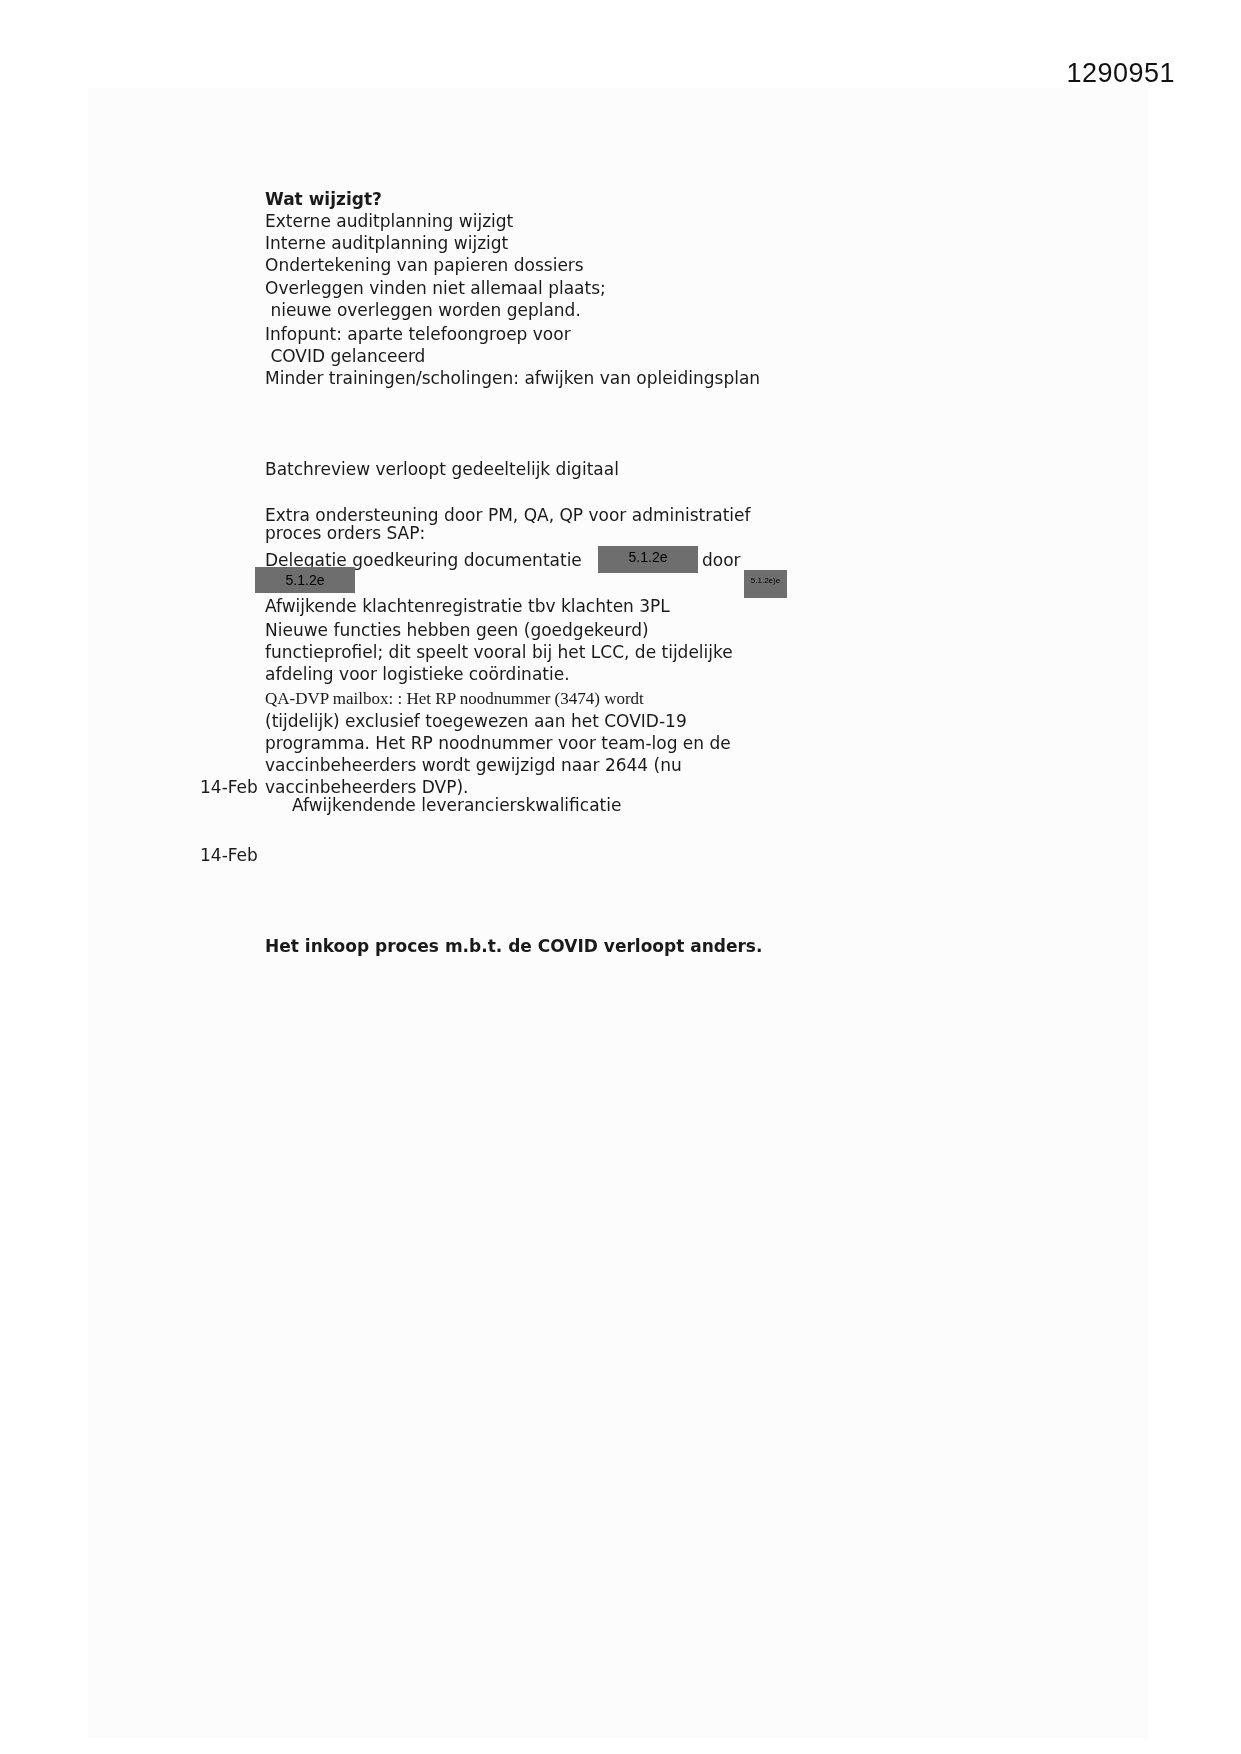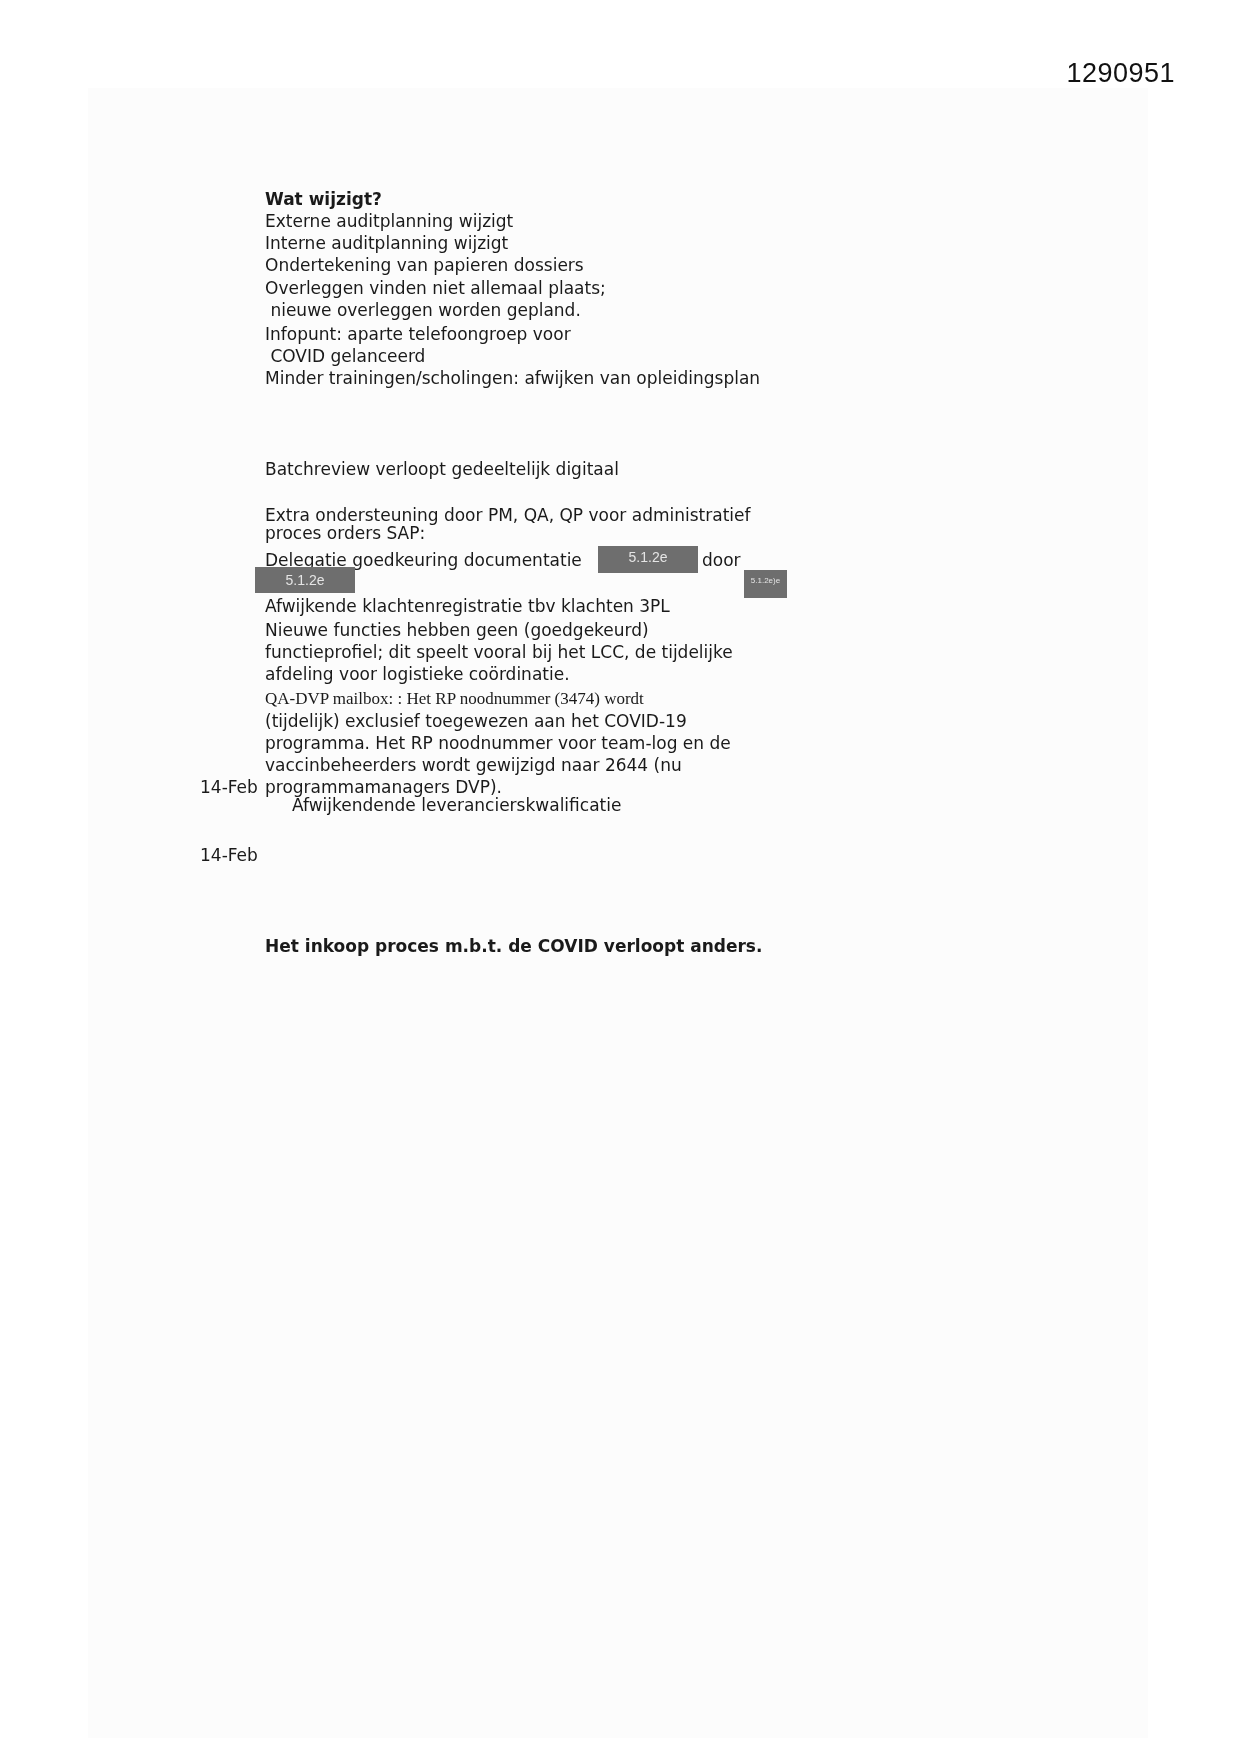--- a/index.html
+++ b/index.html
@@ -21,21 +21,21 @@
   .line {
     position: absolute; left: 265px; font-size: 17px; line-height: 22px;
     white-space: nowrap; color: #1a1a1a;
   }
   .bold { font-weight: bold; }
   .clip { width: 520px; overflow: hidden; }
   .date {
     position: absolute; left: 200px; font-size: 17px; line-height: 22px; white-space: nowrap;
   }
   .redact {
-    position: absolute; background: #6e6e6e; color: #e5e5e5;
+    position: absolute; background: #6e6e6e; color: #000000;
     font-family: "Liberation Sans", sans-serif; text-align: center;
   }
 </style>
 </head>
 <body>
 
 <div class="page-bg"></div>
 
 <div class="doc-number">1290951</div>
 
@@ -61,18 +61,18 @@
 
 <div class="line" style="top:595px;">Afwijkende klachtenregistratie tbv klachten 3PL</div>
 <div class="line" style="top:619px;">Nieuwe functies hebben geen (goedgekeurd)</div>
 <div class="line" style="top:641px;">functieprofiel; dit speelt vooral bij het LCC, de tijdelijke</div>
 <div class="line" style="top:663px;">afdeling voor logistieke coördinatie.</div>
 <div class="line" style="top:688px;font-family:Liberation Serif, serif;">QA-DVP mailbox: : Het RP noodnummer (3474) wordt</div>
 <div class="line" style="top:710px;">(tijdelijk) exclusief toegewezen aan het COVID-19</div>
 <div class="line" style="top:732px;">programma. Het RP noodnummer voor team-log en de</div>
 <div class="line" style="top:754px;">vaccinbeheerders wordt gewijzigd naar 2644 (nu</div>
 <div class="date" style="top:776px;">14-Feb</div>
-<div class="line" style="top:776px;">programmamanagers DVP).</div>
+<div class="line" style="top:776px;">vaccinbeheerders DVP).</div>
 
 <div class="date" style="top:844px;">14-Feb</div>
 <div class="line" style="top:794px;margin-left:27px;">Afwijkendende leverancierskwalificatie</div>
 
 <div class="line" style="top:935px;font-weight:bold;">Het inkoop proces m.b.t. de COVID verloopt anders.</div>
 
 </body></html>

